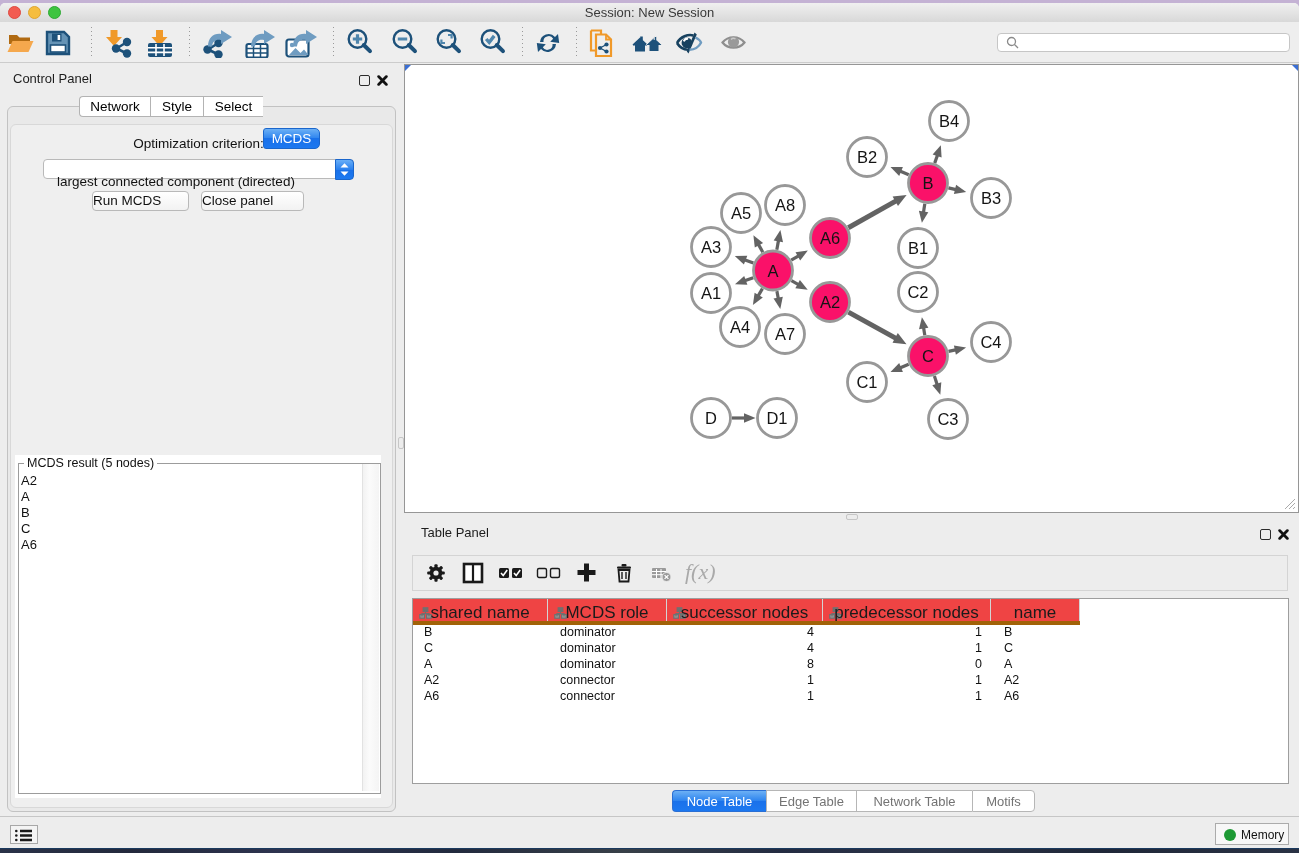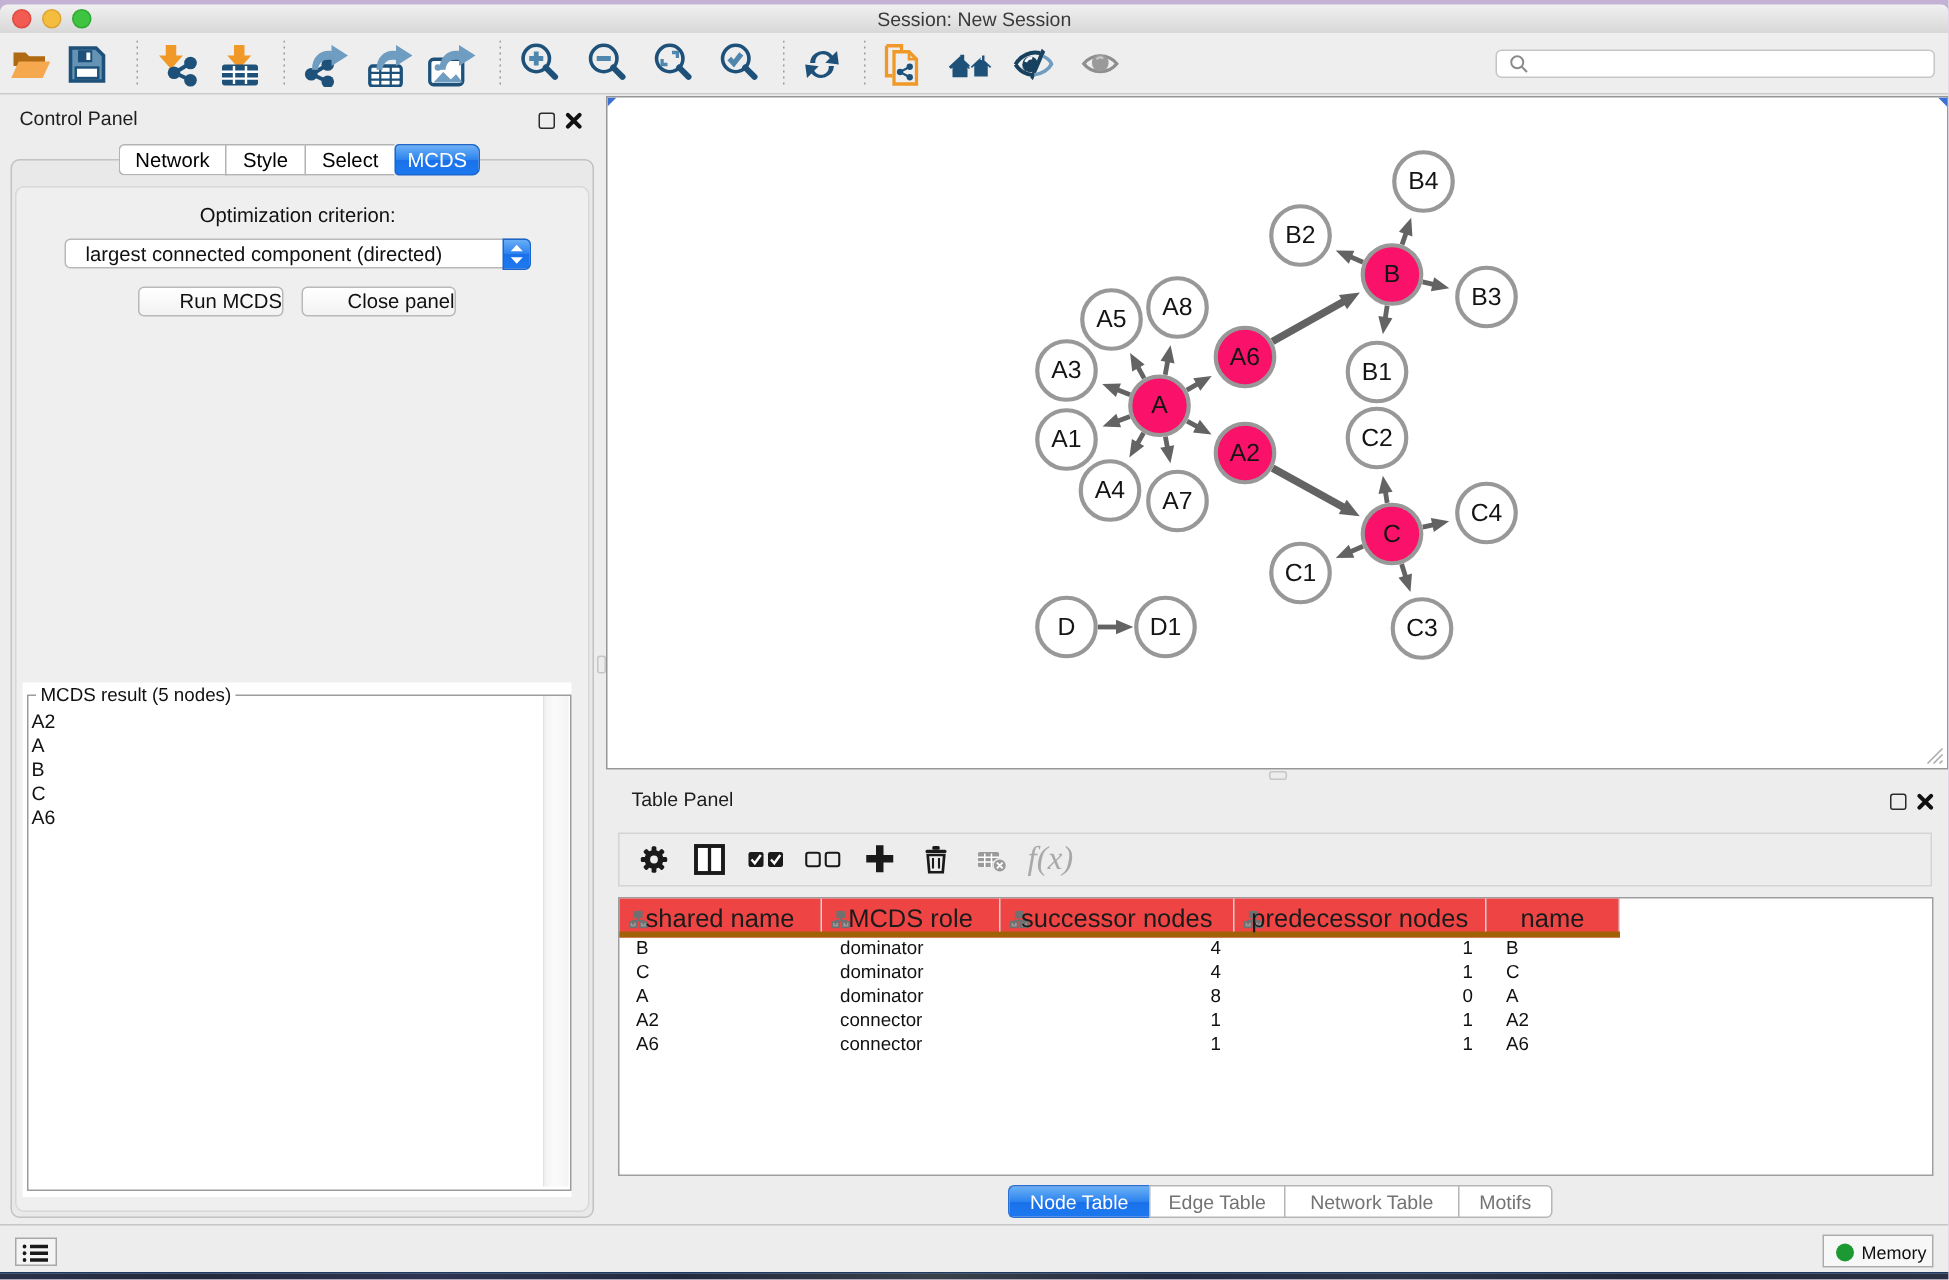--- a/index.html
+++ b/index.html
@@ -22,27 +22,27 @@
  background-image:linear-gradient(#9a9a9a 33%, rgba(255,255,255,0) 0%);background-size:1px 4px;}
 #search{position:absolute;left:997px;top:30px;width:291px;height:17px;background:#fff;border:1px solid #c6c6c6;border-radius:4px;}
 
 #cp-title{position:absolute;left:13px;top:68px;font-size:13px;color:#1d1d1d;}
 #cp-outer{position:absolute;left:7px;top:103px;width:387px;height:704px;background:#e9e9e9;border:1px solid #c2c2c2;border-radius:6px;}
 #cp-inner{position:absolute;left:10px;top:121px;width:381px;height:682px;background:#efefef;border:1px solid #d8d8d8;border-radius:6px;}
 #tabs{position:absolute;left:79px;top:93px;height:21px;display:flex;font-size:13.5px;z-index:5;}
 .tab{background:#fff;border:1px solid #b3b3b3;border-right:none;color:#000;box-sizing:border-box;
   display:flex;align-items:center;justify-content:center;height:21px;}
 .tab.first{border-radius:4px 0 0 4px;}
-.tab.sel{background:linear-gradient(#6cb0f5,#2c83ef 50%,#1a71ea 50%,#1c78f0);color:#fff;border-color:#1a66cc;border-radius:3px 5px 5px 3px;border-right:1px solid #1a66cc;}
+.tab.sel{background:linear-gradient(#6cb0f5,#2c83ef 50%,#1a71ea 50%,#1c78f0);color:#fff;border-color:#1a66cc;border-radius:3px 5px 5px 3px;border-right:1px solid #1a66cc;margin-top:32px;}
 #optlabel{position:absolute;left:0px;top:133px;width:397px;text-align:center;font-size:13.5px;color:#111;}
 #dropdown{position:absolute;left:43px;top:156px;width:309px;height:18px;background:#fff;border:1px solid #b9b9b9;border-radius:4px;font-size:13.5px;color:#111;line-height:19px;}
-#dropdown .txt{position:absolute;left:13px;top:0;}
+#dropdown .txt{position:absolute;left:13px;top:12px;}
 #dropdown .step{position:absolute;right:-1px;top:-1px;width:19px;height:21px;border-radius:0 4px 4px 0;
  background:linear-gradient(#68aef7,#2a80ee 50%,#1a70e8 50%,#1d79f0);border:1px solid #1a66cc;box-sizing:border-box;}
-.btn{position:absolute;height:18px;background:linear-gradient(#ffffff,#f2f2f2);border:1px solid #b9b9b9;border-radius:4px;font-size:13.5px;color:#111;text-align:right;line-height:17px;}
+.btn{position:absolute;height:18px;background:linear-gradient(#ffffff,#f2f2f2);border:1px solid #b9b9b9;border-radius:4px;font-size:13.5px;color:#111;text-align:left;line-height:17px;}
 #runbtn{left:92px;top:188px;width:95px;}
 #closebtn{left:201px;top:188px;width:101px;}
 #cp-white{position:absolute;left:15px;top:452px;width:366px;height:343px;background:#fff;}
 #groupbox{position:absolute;left:18px;top:460px;width:361px;height:329px;border:1px solid #9c9c9c;}
 #grouplabel{position:absolute;left:24px;top:453px;background:#fff;padding:0 3px;font-size:12.5px;color:#111;}
 #mcdslist{position:absolute;left:21px;top:470px;font-size:13px;color:#111;line-height:16px;}
 #vscroll{position:absolute;left:362px;top:461px;width:16px;height:327px;background:linear-gradient(90deg,#f2f2f2,#fbfbfb 40%,#f4f4f4);border-left:1px solid #e2e2e2;}
 
 #spl-v{position:absolute;left:398px;top:434px;width:4px;height:10px;background:#ececec;border:1px solid #c6c6c6;border-radius:2px;}
 #spl-h{position:absolute;left:846px;top:511px;width:10px;height:4px;background:#ececec;border:1px solid #c6c6c6;border-radius:2px;}

